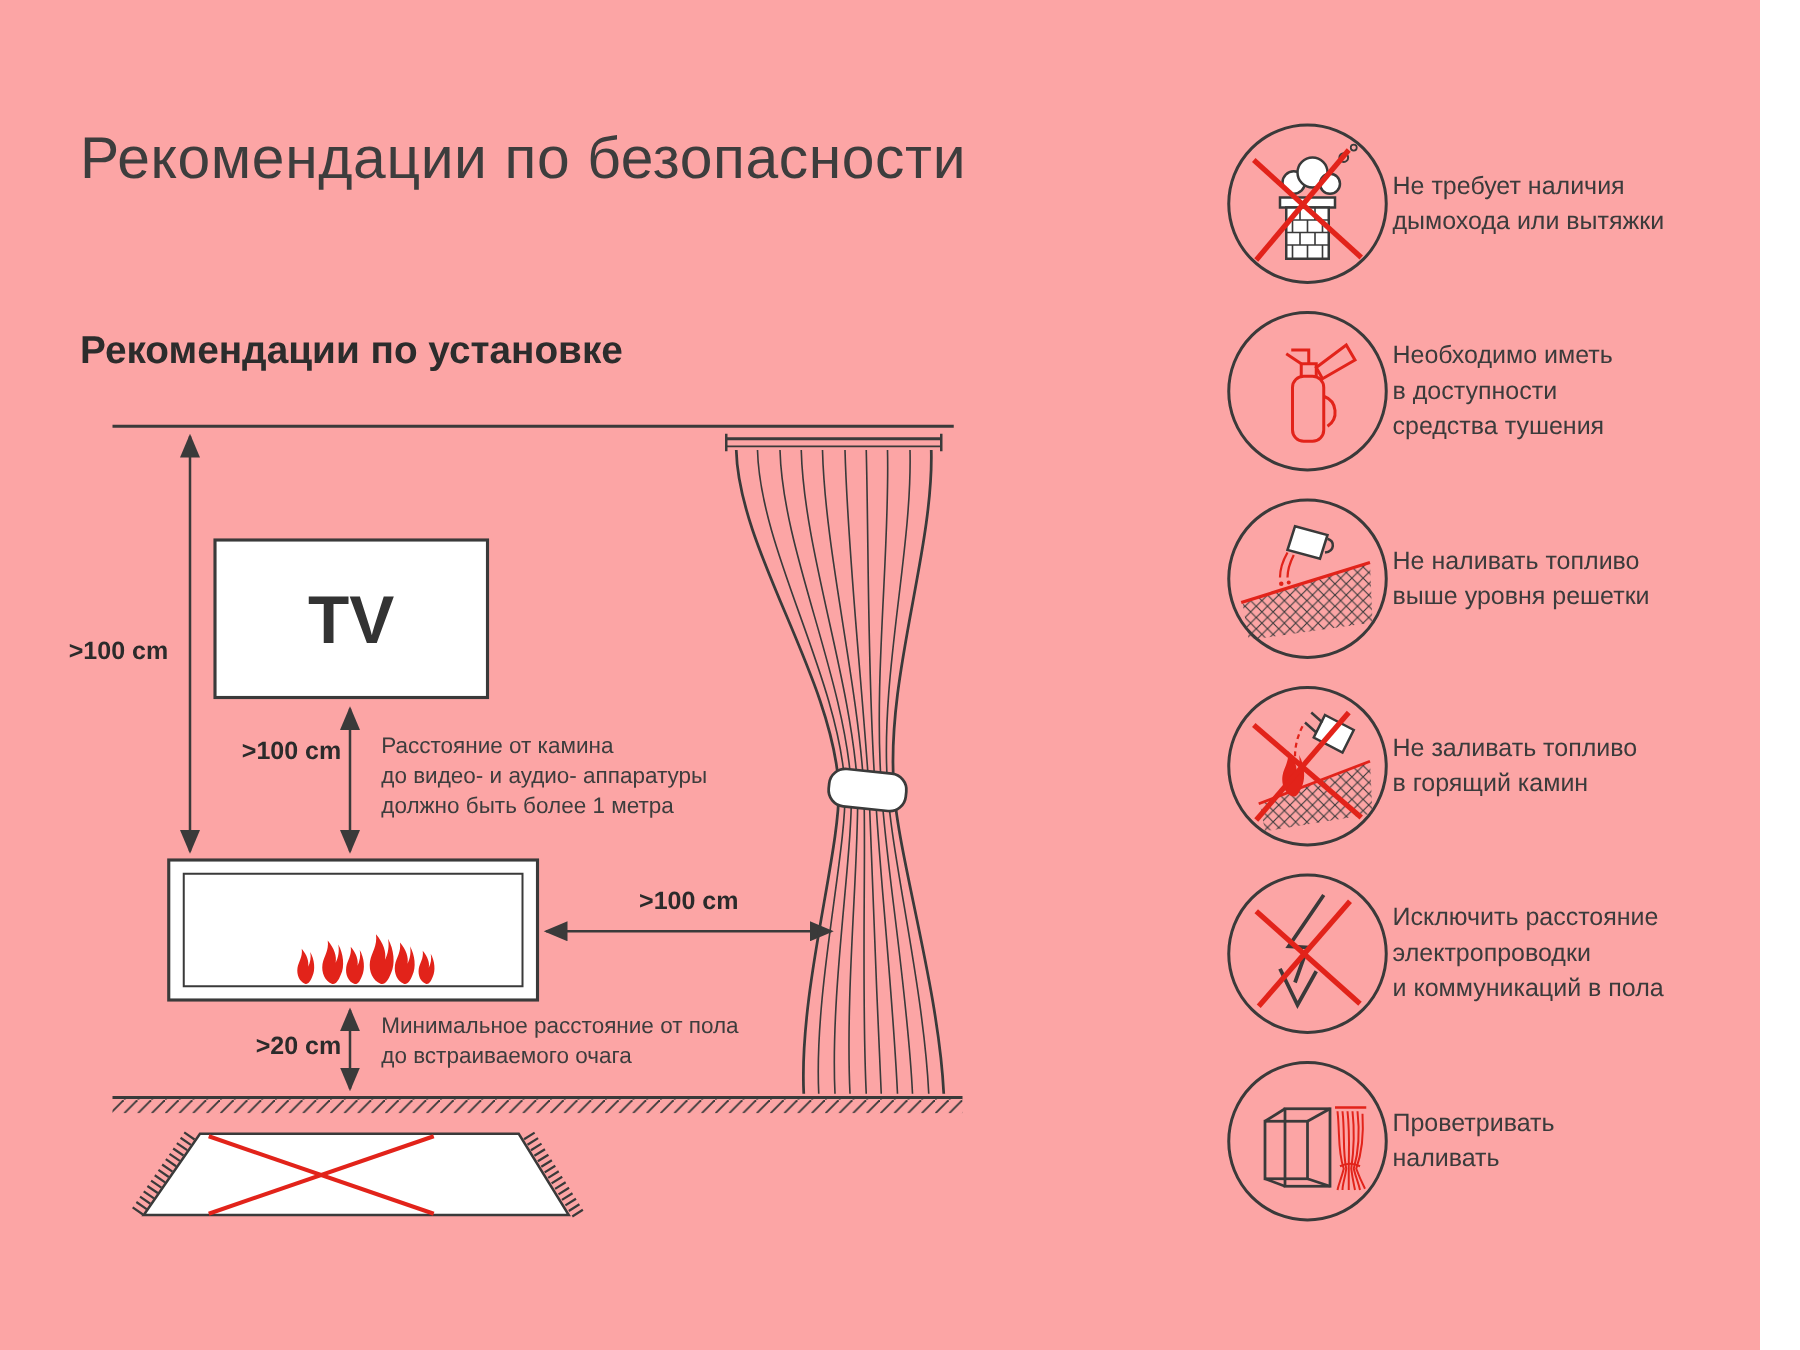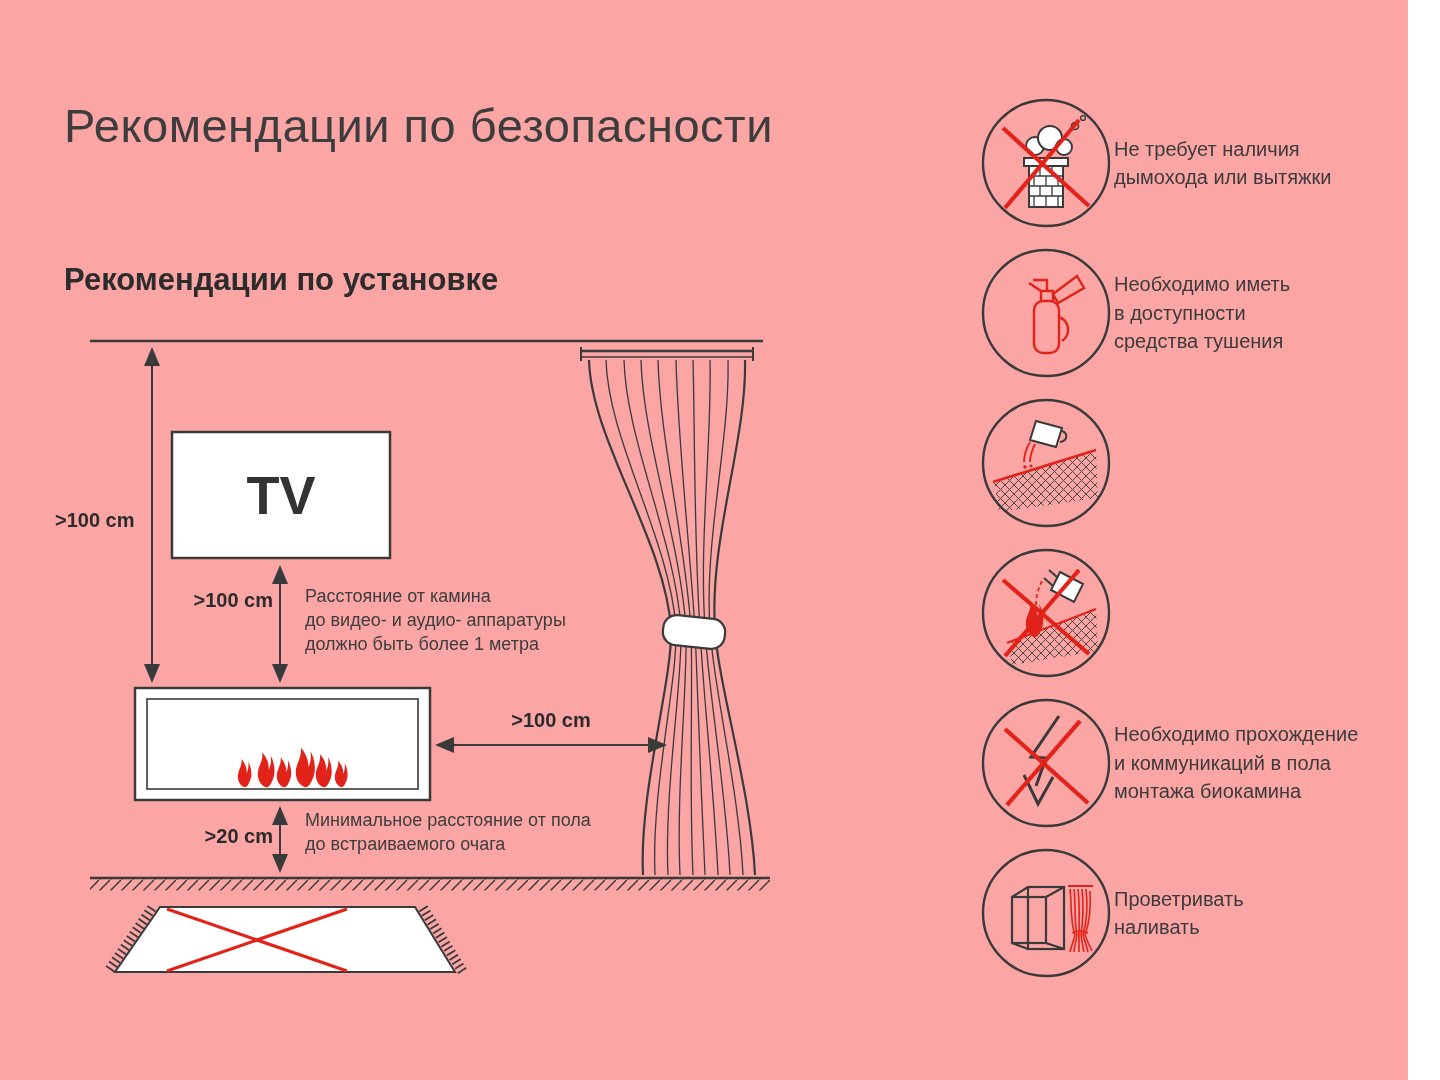--- a/index.html
+++ b/index.html
@@ -191,20 +191,24 @@
           <polygon points="58,26 84,33 78,52 52,45"></polygon>
           <path d="M84,36 C90,38 90,46 82,47" fill="none"></path>
         </g>
         <g stroke="#e2231a" stroke-width="1.8" fill="none">
           <path d="M52,47 C48,54 46,60 46,67"></path>
           <path d="M57,49 C54,55 52,61 52,67"></path>
         </g>
         <circle cx="47" cy="72" r="1.8" fill="#e2231a"></circle>
         <circle cx="53" cy="71" r="1.6" fill="#e2231a"></circle>
       </svg>
+      <div class="safety-text">
+        <div>Не наливать топливо</div>
+        <div>выше уровня решетки</div>
+      </div>
     </div>
 
     <div class="safety-row">
       <svg class="safety-icon" viewBox="0 0 136 136">
         <defs>
           <pattern id="mesh4" width="9" height="9" patternUnits="userSpaceOnUse">
             <path d="M0,9 L9,0 M0,0 L9,9" stroke="#3a3a3a" stroke-width="0.9" fill="none"></path>
           </pattern>
         </defs>
         <circle cx="68" cy="68" r="63" fill="none" stroke="#3a3a3a" stroke-width="2.4"></circle>
@@ -214,38 +218,42 @@
         <g stroke="#3a3a3a" stroke-width="2" fill="#fff">
           <polygon points="82,27 105,39 96,57 73,45"></polygon>
           <path d="M75,41 L66,33 M80,33 L71,25" fill="none"></path>
         </g>
         <path d="M64,36 C60,44 58,52 58,60" stroke="#e2231a" stroke-width="1.8" fill="none" stroke-dasharray="4 3"></path>
         <g stroke="#e2231a" stroke-width="4.2">
           <line x1="25" y1="35" x2="111" y2="109"></line>
           <line x1="101" y1="25" x2="27" y2="111"></line>
         </g>
       </svg>
+      <div class="safety-text">
+        <div>Не заливать топливо</div>
+        <div>в горящий камин</div>
+      </div>
     </div>
 
     <div class="safety-row">
       <svg class="safety-icon" viewBox="0 0 136 136">
         <circle cx="68" cy="68" r="63" fill="none" stroke="#3a3a3a" stroke-width="2.4"></circle>
         <g stroke="#3a3a3a" stroke-width="3" fill="none">
           <path d="M81,21 L53,62 L68,63 L58,91"></path>
           <path d="M46,80 L60,109 L75,82"></path>
         </g>
         <g stroke="#e2231a" stroke-width="4.2">
           <line x1="27" y1="34" x2="110" y2="108"></line>
           <line x1="102" y1="26" x2="29" y2="110"></line>
         </g>
       </svg>
       <div class="safety-text">
-        <div>Необходимо прохождение</div>
+        <div>Исключить расстояние</div>
+        <div>электропроводки</div>
         <div>и коммуникаций в пола</div>
-        <div>монтажа биокамина</div>
       </div>
     </div>
 
     <div class="safety-row">
       <svg class="safety-icon" viewBox="0 0 136 136">
         <circle cx="68" cy="68" r="63" fill="none" stroke="#3a3a3a" stroke-width="2.4"></circle>
         <g stroke="#3a3a3a" stroke-width="2.2" fill="none">
           <rect x="34" y="52" width="34" height="46"></rect>
           <rect x="50" y="42" width="36" height="62"></rect>
           <line x1="34" y1="52" x2="50" y2="42"></line>

